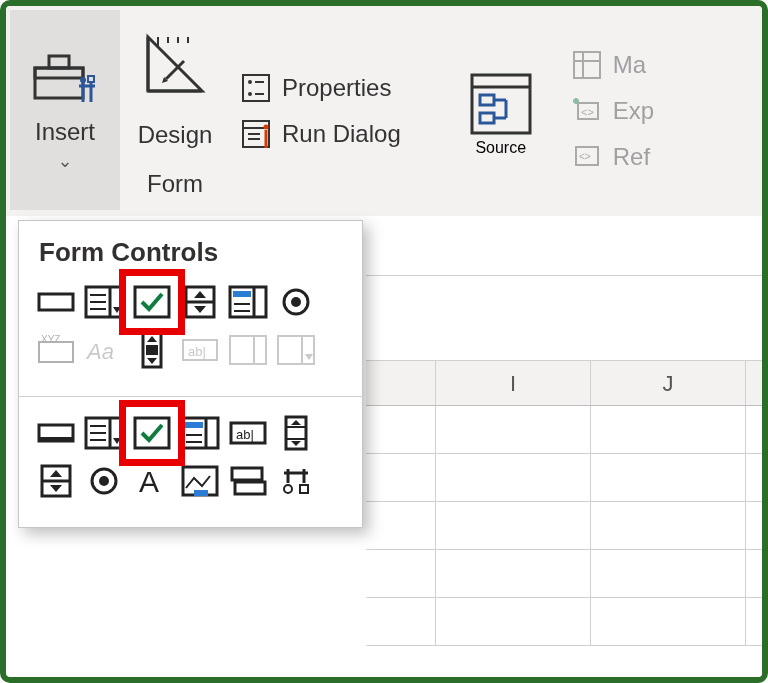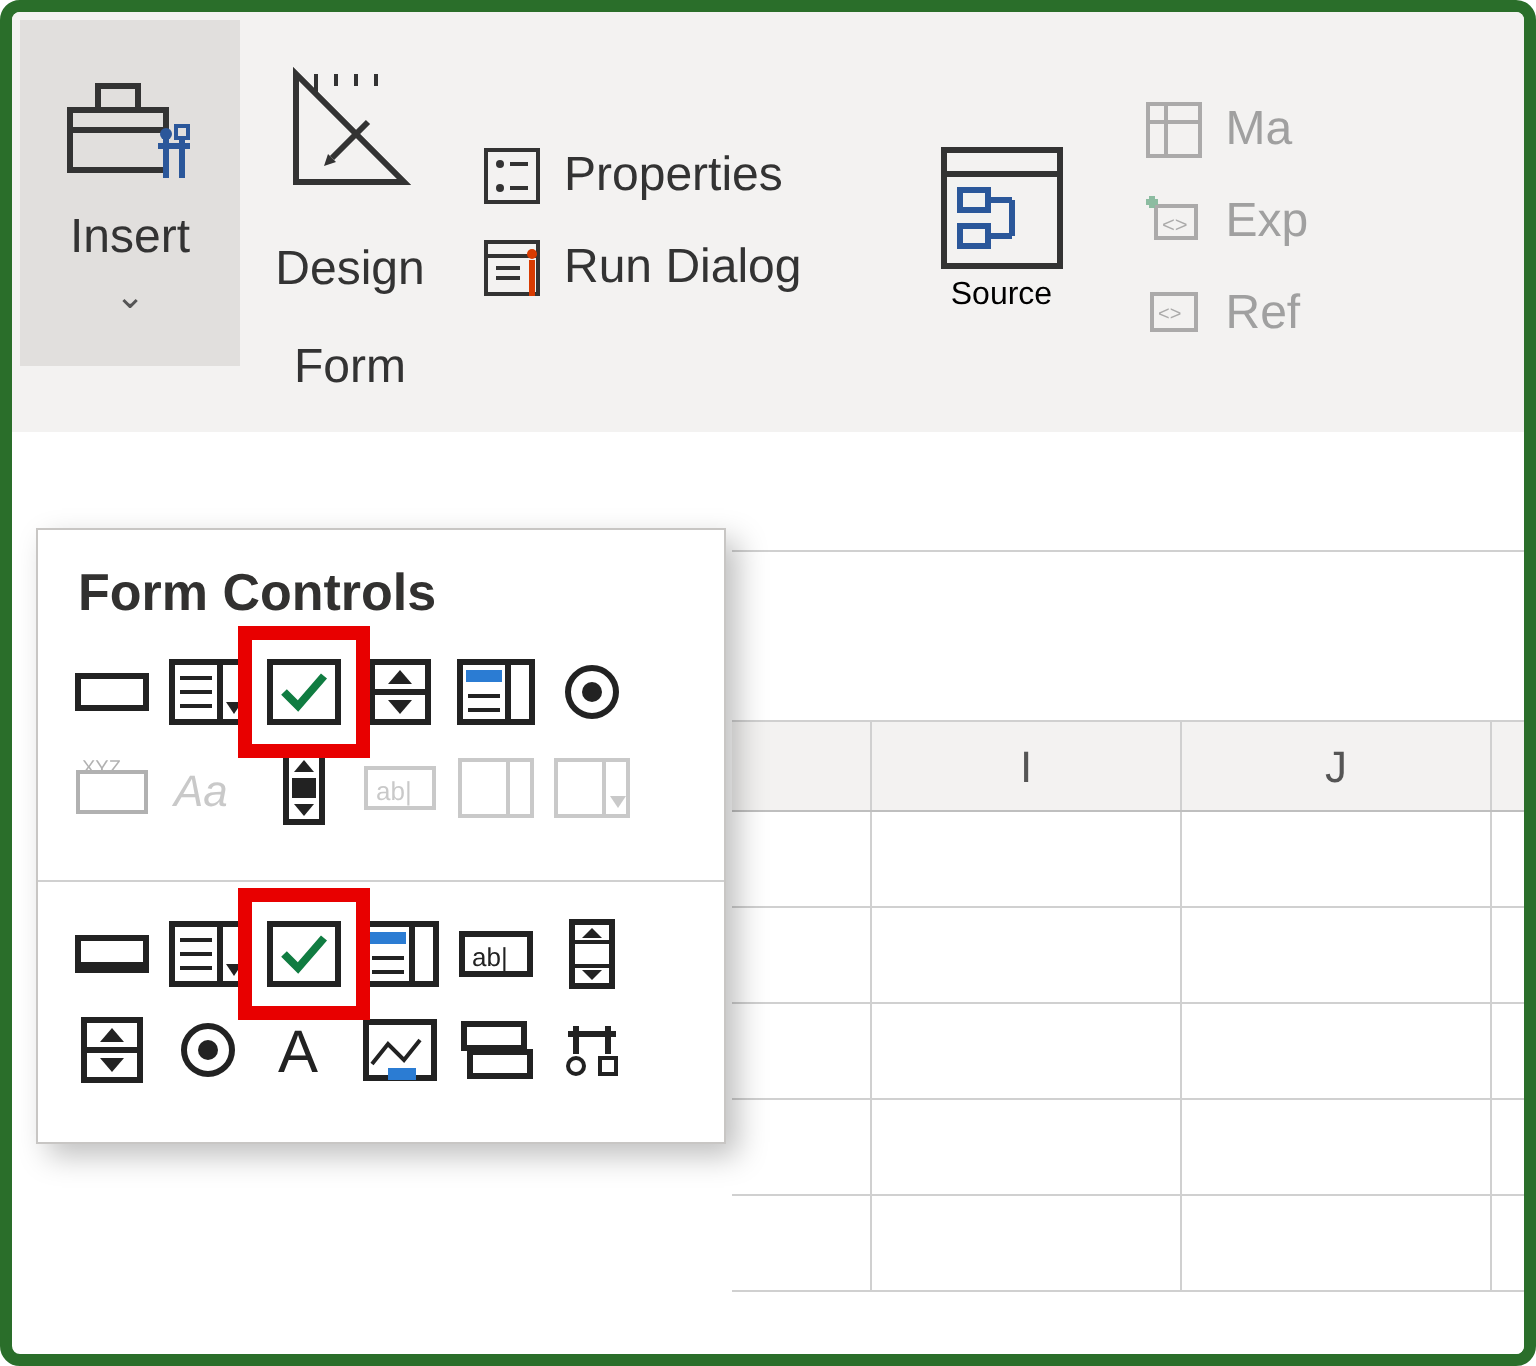--- a/index.html
+++ b/index.html
@@ -26,21 +26,21 @@
   .ribbon-group {
     display: flex;
     flex-direction: column;
     align-items: center;
     justify-content: center;
     padding: 8px 6px 4px 6px;
   }
   .insert-btn {
     background: #e1dfdd;
     width: 110px;
-    height: 173px;
+    height: 200px;
     display: flex;
     flex-direction: column;
     align-items: center;
     justify-content: center;
     margin: 4px 0 0 4px;
   }
   .insert-btn .lbl {
     font-size: 24px;
     color: #333;
     margin-top: 10px;
@@ -104,21 +104,20 @@
   
   .dropdown {
     position: absolute;
     left: 12px;
     top: 214px;
     width: 345px;
     background: #fff;
     border: 1px solid #c8c6c4;
     box-shadow: 6px 6px 14px rgba(0,0,0,0.25);
     z-index: 10;
-    margin-top: 44px;
   }
   .dd-section {
     padding: 16px 14px 18px 14px;
   }
   .dd-title {
     font-size: 26px;
     font-weight: 700;
     color: #323130;
     margin: 0 0 14px 6px;
   }

